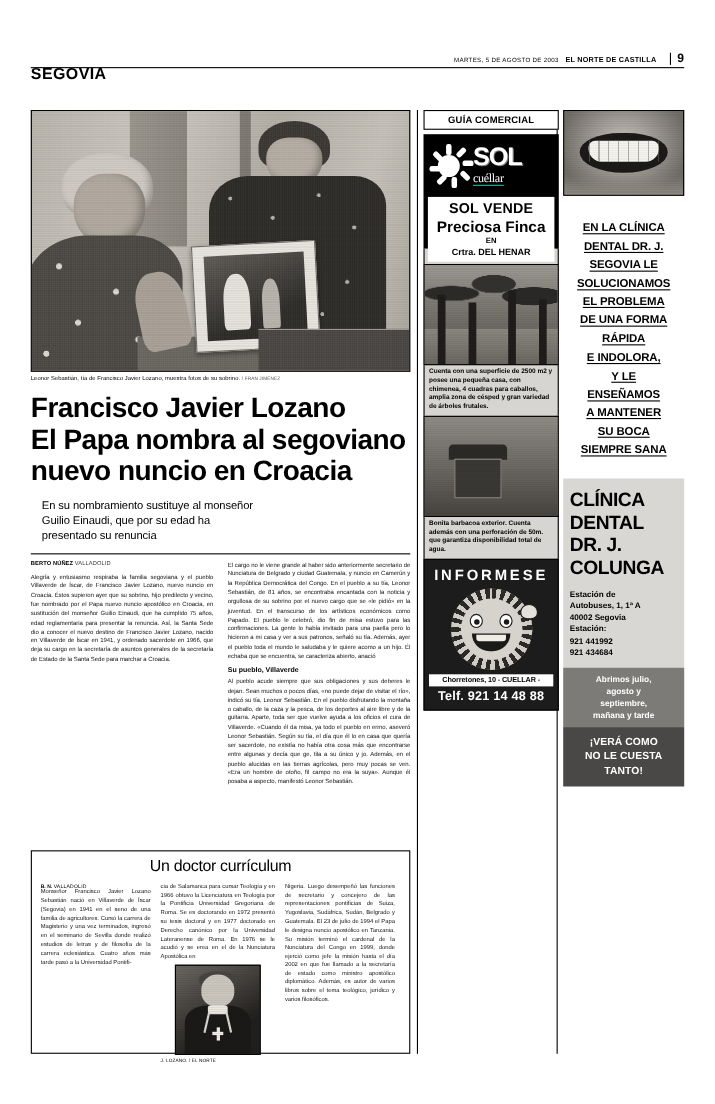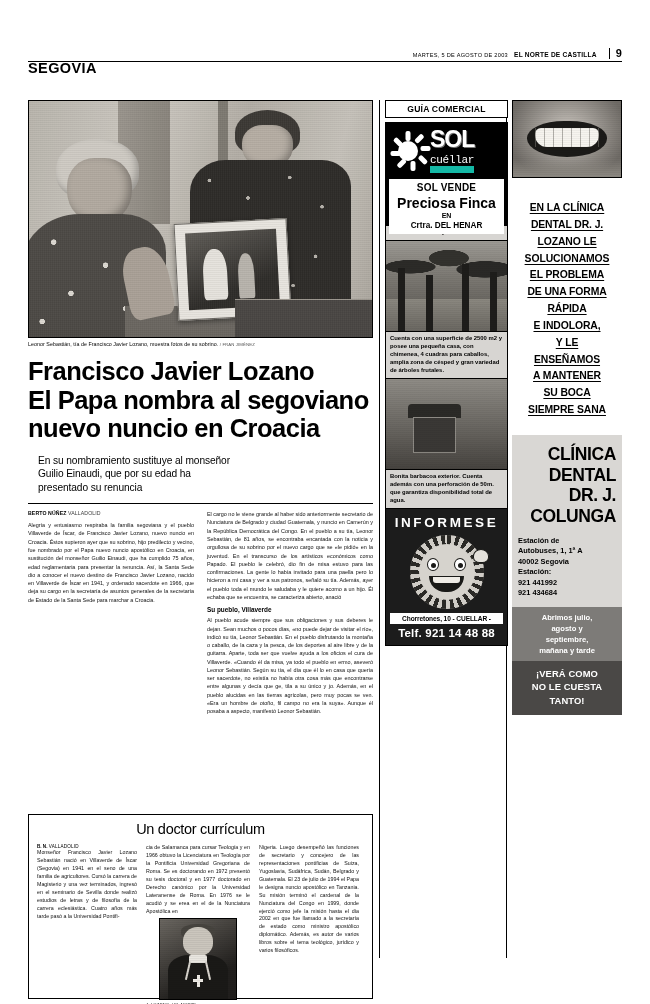--- a/index.html
+++ b/index.html
@@ -176,21 +176,20 @@
     letter-spacing:-0.02px; color:#111;
   }
   .subhead {
     font-size:6.4px; font-weight:bold; margin-bottom:3px; letter-spacing:0;
   }
 
   
   .docbox {
     position:absolute; left:28px; top:773px; width:345px; height:185px;
     border:1px solid #000;
-    margin-top:41px;
   }
   .docbox-title {
     text-align:center; font-size:14.5px; padding:6px 0 7px;
     letter-spacing:-.3px;
   }
   .docbox-inner { display:flex; gap:9px; padding:0 8px; }
   .docbox-col { width:100px; }
   .docbox-col.mid { width:104px; position:relative; }
   .doc-portrait {
     width:78px; height:82px; margin:0 auto 2px; position:relative;
@@ -260,29 +259,29 @@
   }
   .sun i {
     position:absolute; left:50%; top:50%; width:5px; height:10px;
     background:#fff; border-radius:2px; transform-origin:50% 0;
   }
   .sol-word {
     font-size:23px; font-weight:bold; letter-spacing:-1px; line-height:.9;
     text-shadow:1px 1px 0 #777;
   }
   .sol-sub {
-    font-size:11px; letter-spacing:-.3px; font-family:Liberation Mono, monospace;
-    text-align:center; margin-top:-3px; border-bottom:7px solid #14b8a6;
+    font-size:11px; letter-spacing:-.3px; font-family:Liberation Serif, serif;
+    text-align:center; margin-top:-3px; border-bottom:1px solid #14b8a6;
     display:inline-block;
   }
   .sol-box {
     background:#fff; color:#000; text-align:center; margin-top:4px;
     padding:3px 2px; font-weight:bold; line-height:1.25;
   }
-  .sol-box .l1 { font-size:10px; letter-spacing:.2px; }
+  .sol-box .l1 { font-size:13px; letter-spacing:.2px; }
   .sol-box .l2 { font-size:14px; }
   .sol-box .l3 { font-size:7px; }
   .sol-box .l4 { font-size:8.2px; }
 
   .ad-strip {
     background:#d7d5d2; font-size:5.9px; font-weight:bold;
     padding:3px 4px; line-height:1.35; border-left:1px solid #000;
     border-right:1px solid #000;
   }
   .ad-photo {
@@ -404,21 +403,21 @@
     margin-top:22px; text-align:center; font-size:10.4px; font-weight:bold;
     line-height:1.62; letter-spacing:-.1px;
   }
   .promise span {
     text-decoration:underline; text-underline-offset:1.5px;
   }
   .clinic {
     margin-top:16px; background:#d9d7d4; padding:9px 6px 8px;
   }
   .clinic-name {
-    text-align:right; font-size:17.5px; font-weight:bold;
+    text-align:left; font-size:17.5px; font-weight:bold;
     line-height:1.18; letter-spacing:-.4px;
   }
   .clinic-addr {
     margin-top:9px; font-size:7.4px; font-weight:bold; line-height:1.42;
   }
   .clinic-open {
     background:#7d7b78; color:#fff; text-align:center; font-weight:bold;
     font-size:7.6px; line-height:1.45; padding:5px 3px;
   }
   .clinic-cta {
@@ -618,21 +617,21 @@
       <div class="lips"></div>
       <div class="teeth"></div>
       <div class="chin"></div>
       <div class="grain"></div>
     </div>
 
 
     <div class="promise">
       <div><span>EN LA CLÍNICA</span></div>
       <div><span>DENTAL DR. J.</span></div>
-      <div><span>LOZANO LE</span></div>
+      <div><span>SEGOVIA LE</span></div>
       <div><span>SOLUCIONAMOS</span></div>
       <div><span>EL PROBLEMA</span></div>
       <div><span>DE UNA FORMA</span></div>
       <div><span>RÁPIDA</span></div>
       <div><span>E INDOLORA,</span></div>
       <div><span>Y LE</span></div>
       <div><span>ENSEÑAMOS</span></div>
       <div><span>A MANTENER</span></div>
       <div><span>SU BOCA</span></div>
       <div><span>SIEMPRE SANA</span></div>

